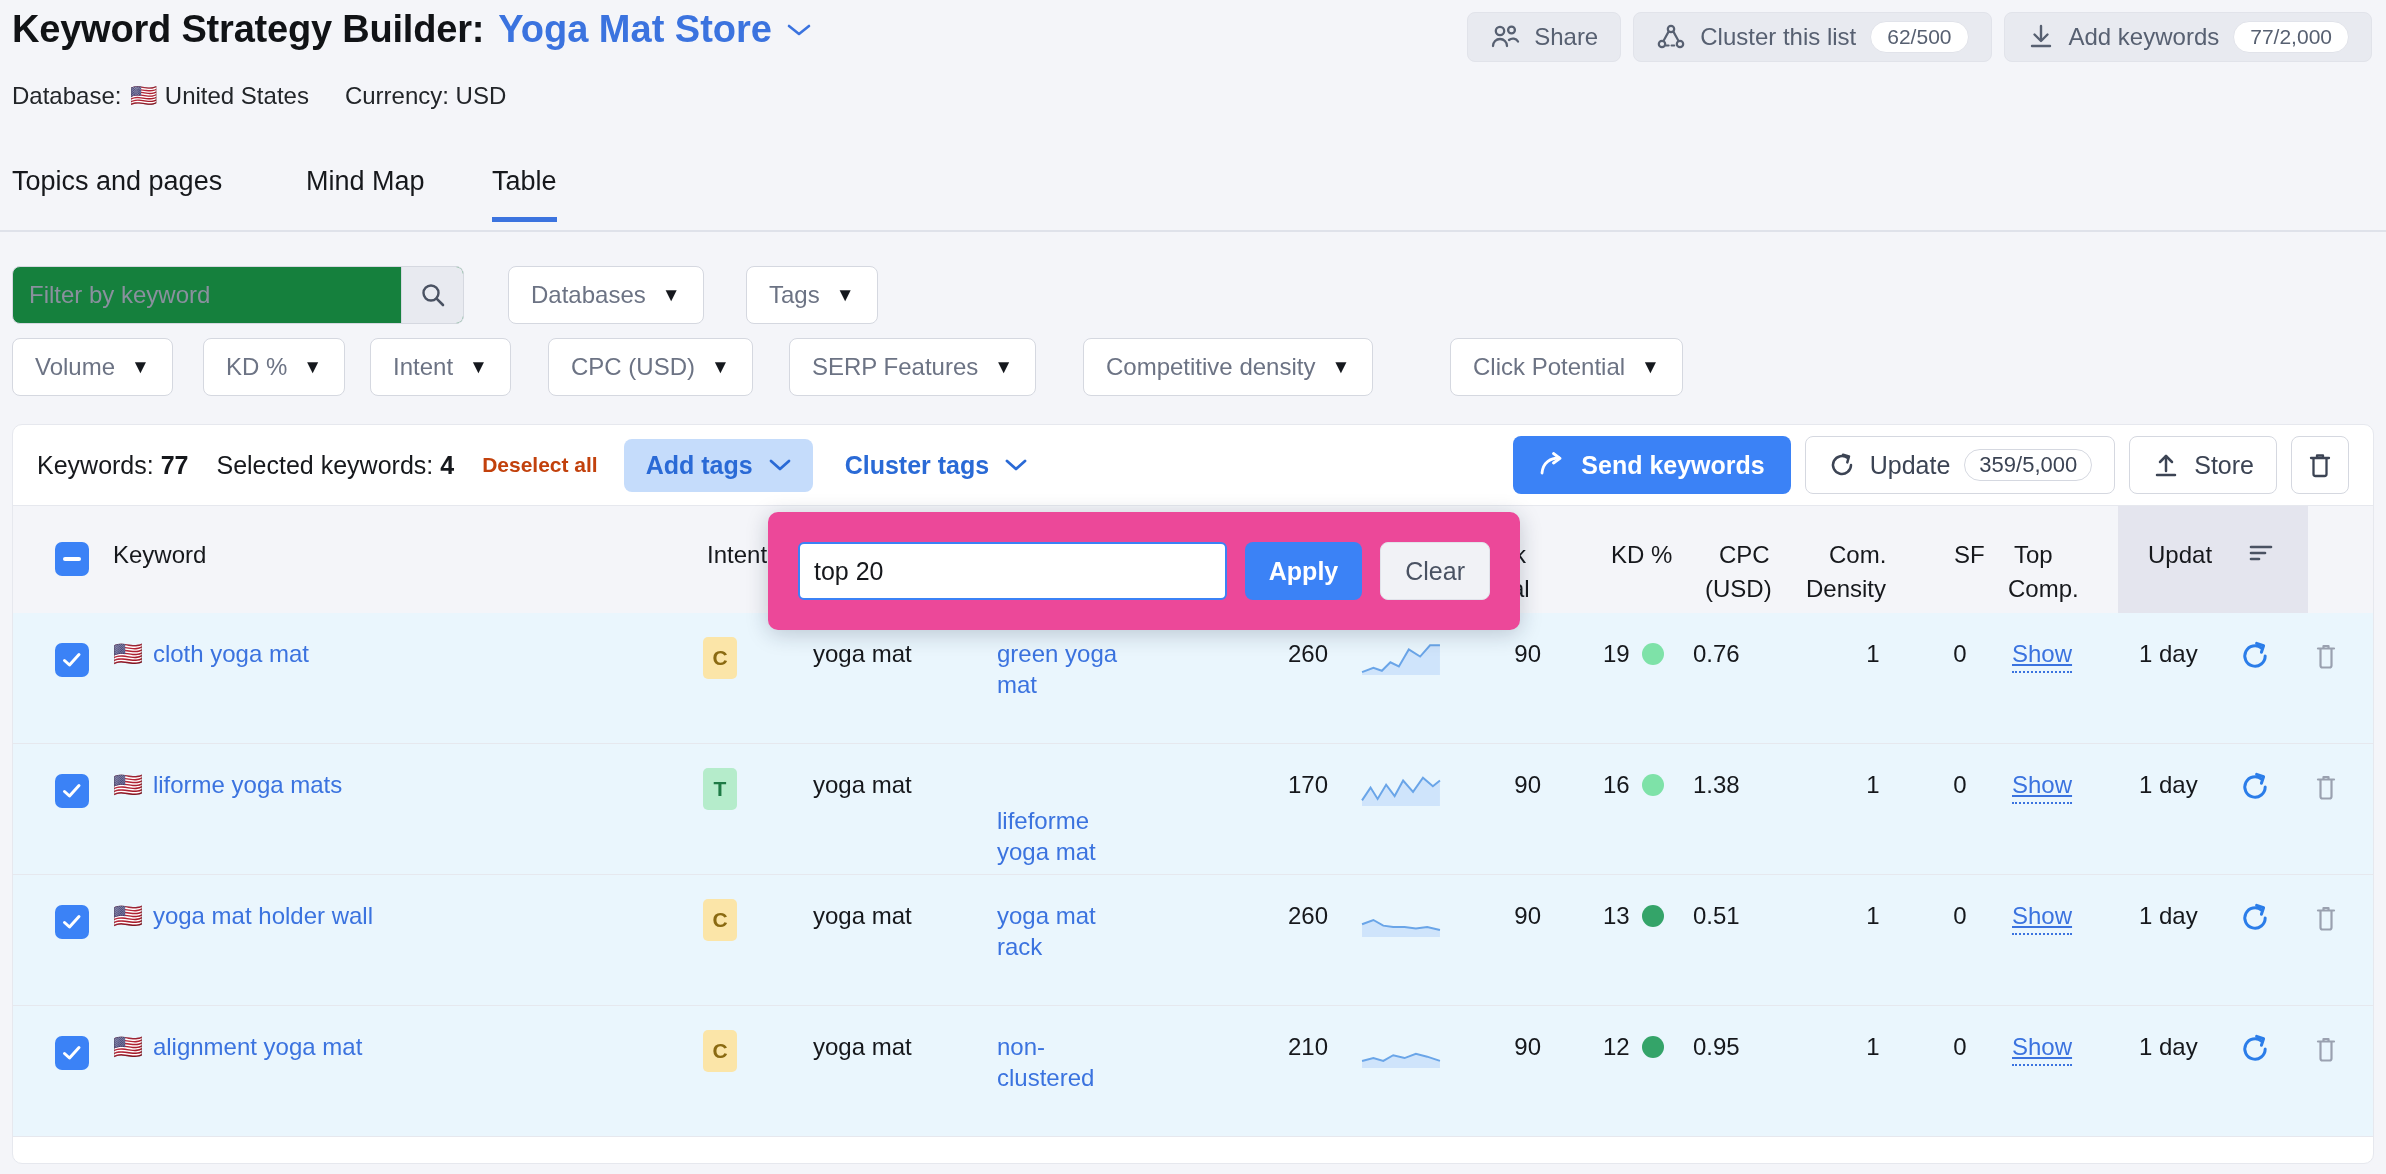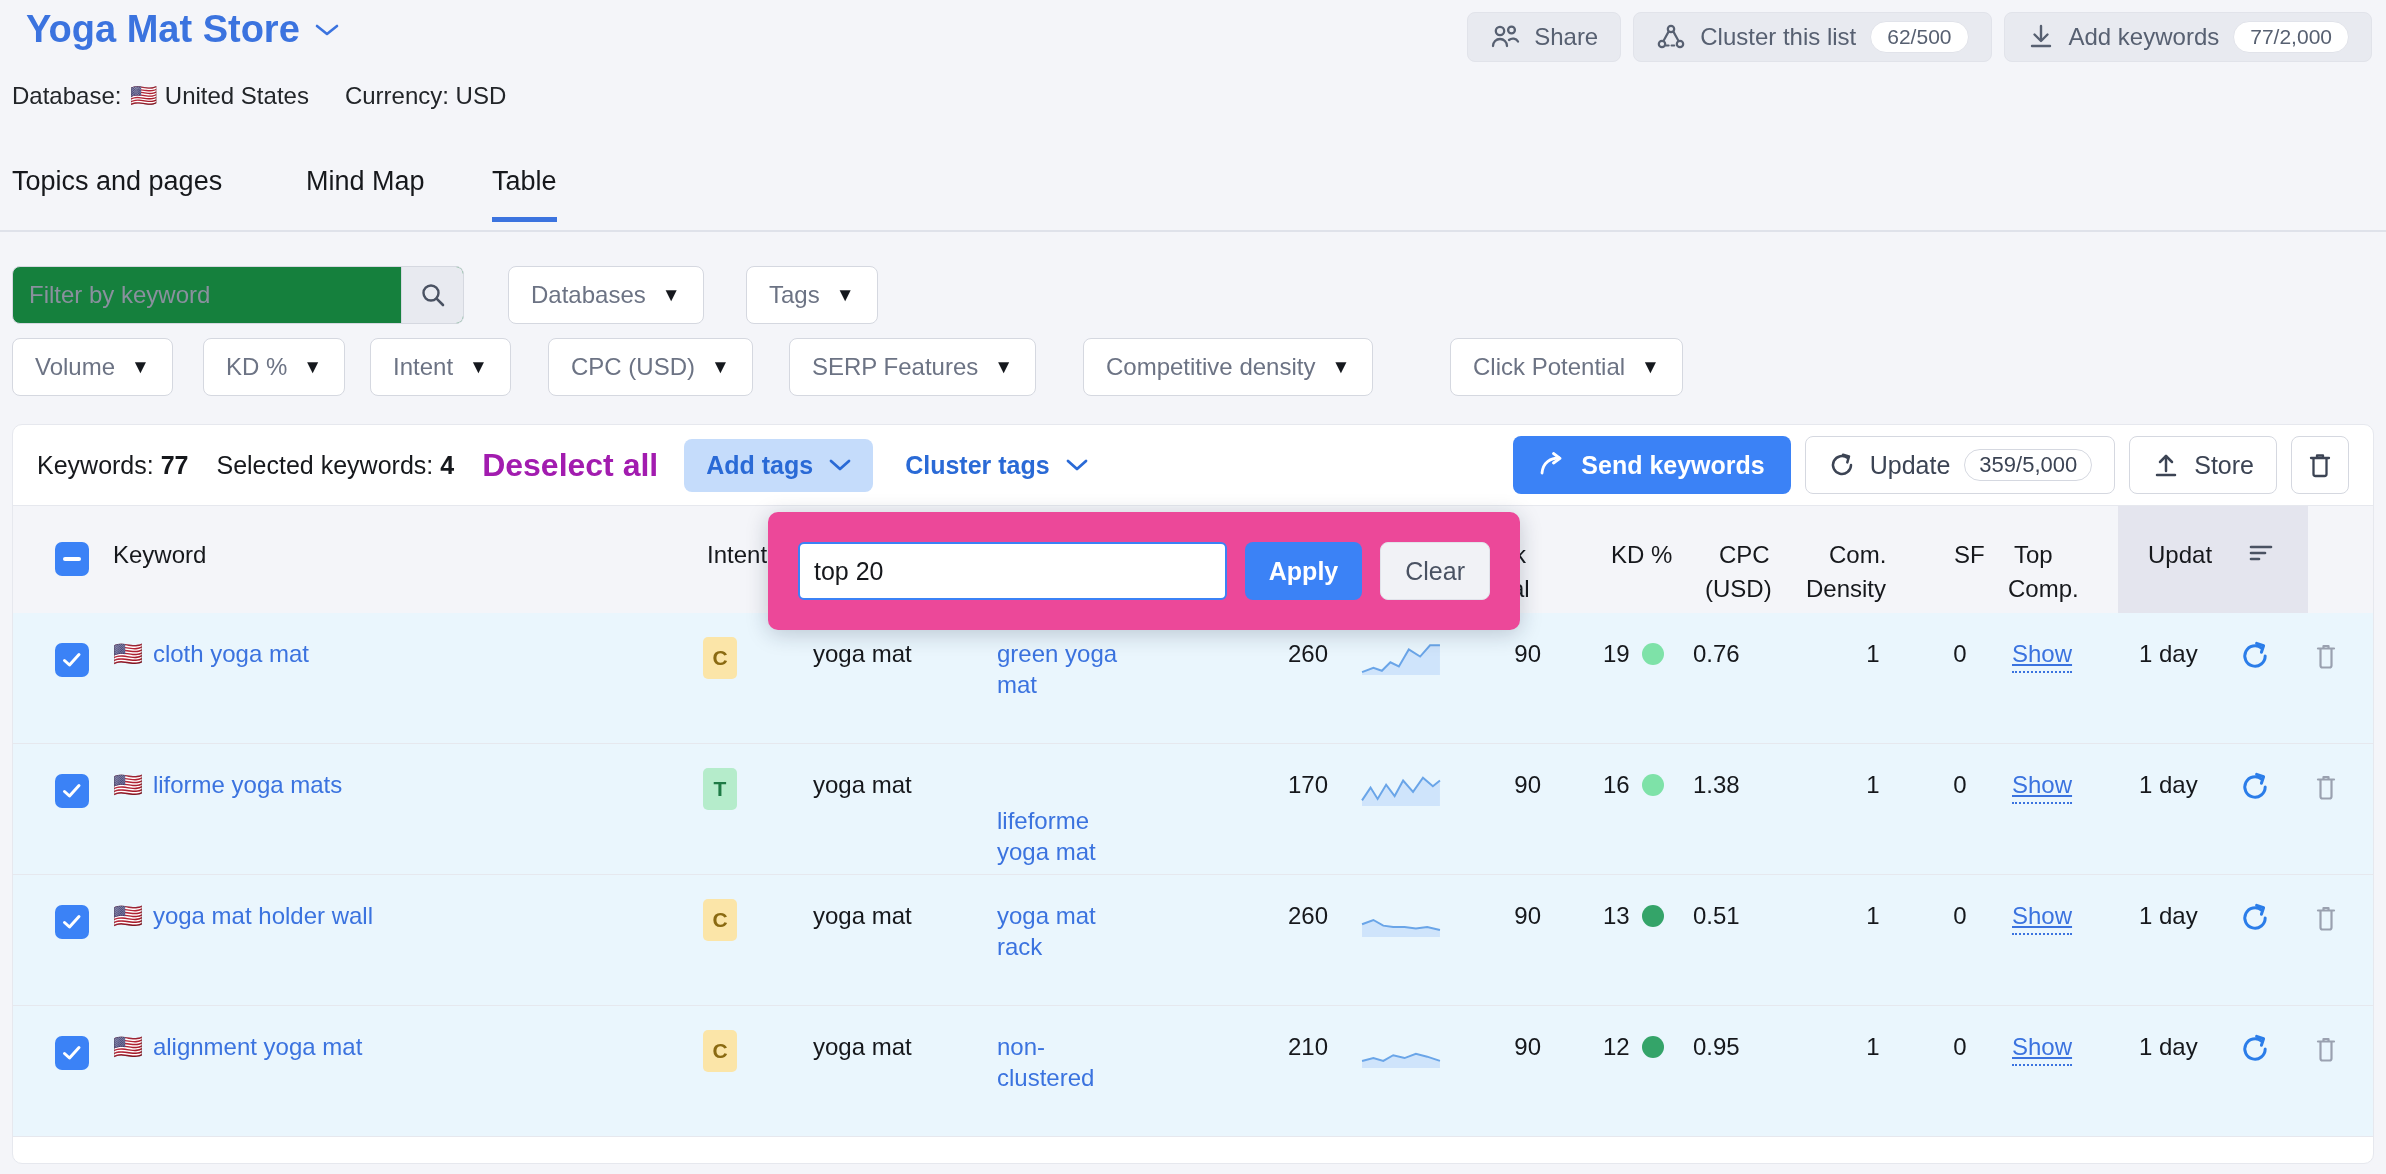--- a/index.html
+++ b/index.html
@@ -48,21 +48,21 @@
     background: #fff; border: 1px solid #d5d8e0; border-radius: 8px; padding: 0 22px;
     font-size: 24px; color: #6c7384; cursor: pointer; white-space: nowrap;
   }
   .fdrop .cv { color: #15181d; font-size: 19px; }
 
   
   .panel { position: absolute; left: 12px; top: 424px; width: 2362px; height: 740px; background: #fff; border-radius: 10px; border: 1px solid #e6e8ee; overflow: hidden; }
   .toolbar { position: relative; height: 80px; display: flex; align-items: center; padding: 0 24px; }
   .tb-txt { font-size: 25px; color: #16181c; margin-right: 28px; white-space: nowrap; }
   .tb-txt b { font-weight: bold; }
-  .link-btn { font-size: 32px; color: #a21caf; font-weight: bold; cursor: pointer; margin-right: 26px; white-space: nowrap; }
+  .link-btn { font-size: 21px; color: #c2410c; font-weight: bold; cursor: pointer; margin-right: 26px; white-space: nowrap; }
   .tag-btn { display: flex; align-items: center; gap: 16px; background: #c5dcfb; color: #2a6ad6; font-weight: bold;
              font-size: 25px; border-radius: 8px; padding: 12px 22px; cursor: pointer; margin-right: 10px; }
   .tag-btn.plain { background: transparent; }
   .tb-right { position: absolute; right: 24px; top: 0; height: 80px; display: flex; align-items: center; gap: 14px; }
   .btn-primary { display: flex; align-items: center; gap: 14px; background: #3b82f6; color: #fff; font-weight: bold;
                  font-size: 25px; border-radius: 8px; height: 58px; padding: 0 26px; cursor: pointer; white-space: nowrap; }
   .btn-outline { display: flex; align-items: center; gap: 14px; background: #fff; color: #3c4454; border: 1px solid #d5d8e0;
                  border-radius: 8px; height: 58px; padding: 0 22px; font-size: 25px; cursor: pointer; white-space: nowrap; }
   .btn-outline .pill2 { border: 1px solid #d5d8e0; border-radius: 20px; padding: 2px 14px; font-size: 22px; color: #3c4454; }
   .btn-icon { width: 58px; height: 58px; border: 1px solid #d5d8e0; border-radius: 8px; background: #fff;
@@ -98,20 +98,21 @@
                   height: 58px; padding: 0 24px; display: flex; align-items: center; cursor: pointer; }
   svg { display: block; }
 </style>
 </head>
 <body>
 
 <div class="page">
 
   <div class="header">
     <div class="title-row">
+      <span class="title-main">Keyword Strategy Builder:</span>
       <span class="title-project">Yoga Mat Store</span>
       <span class="title-caret">
         <svg width="26" height="16" viewBox="0 0 26 16">
             <path d="M3 4 L13 12 L23 4" stroke="#3b73df" stroke-width="2.6" fill="none" stroke-linecap="round" stroke-linejoin="round"></path>
           </svg>
       </span>
     </div>
     <div class="meta-row">
       <span>Database:</span>
       <span class="flag">🇺🇸</span>

